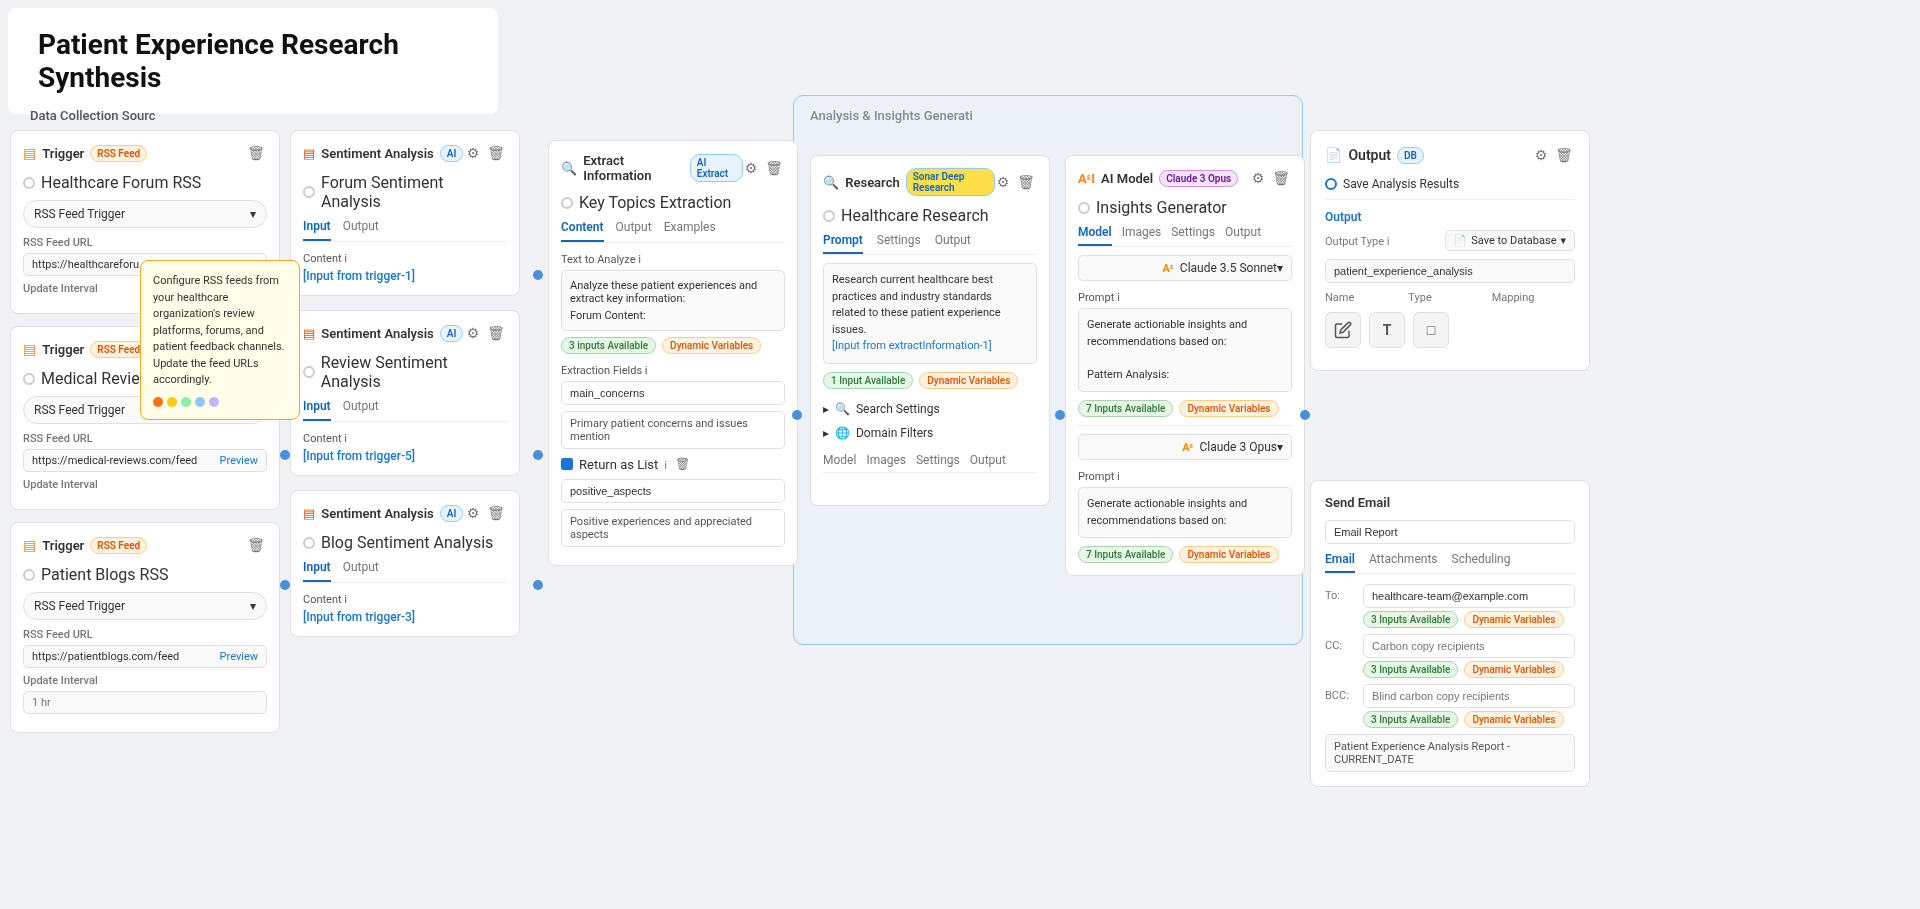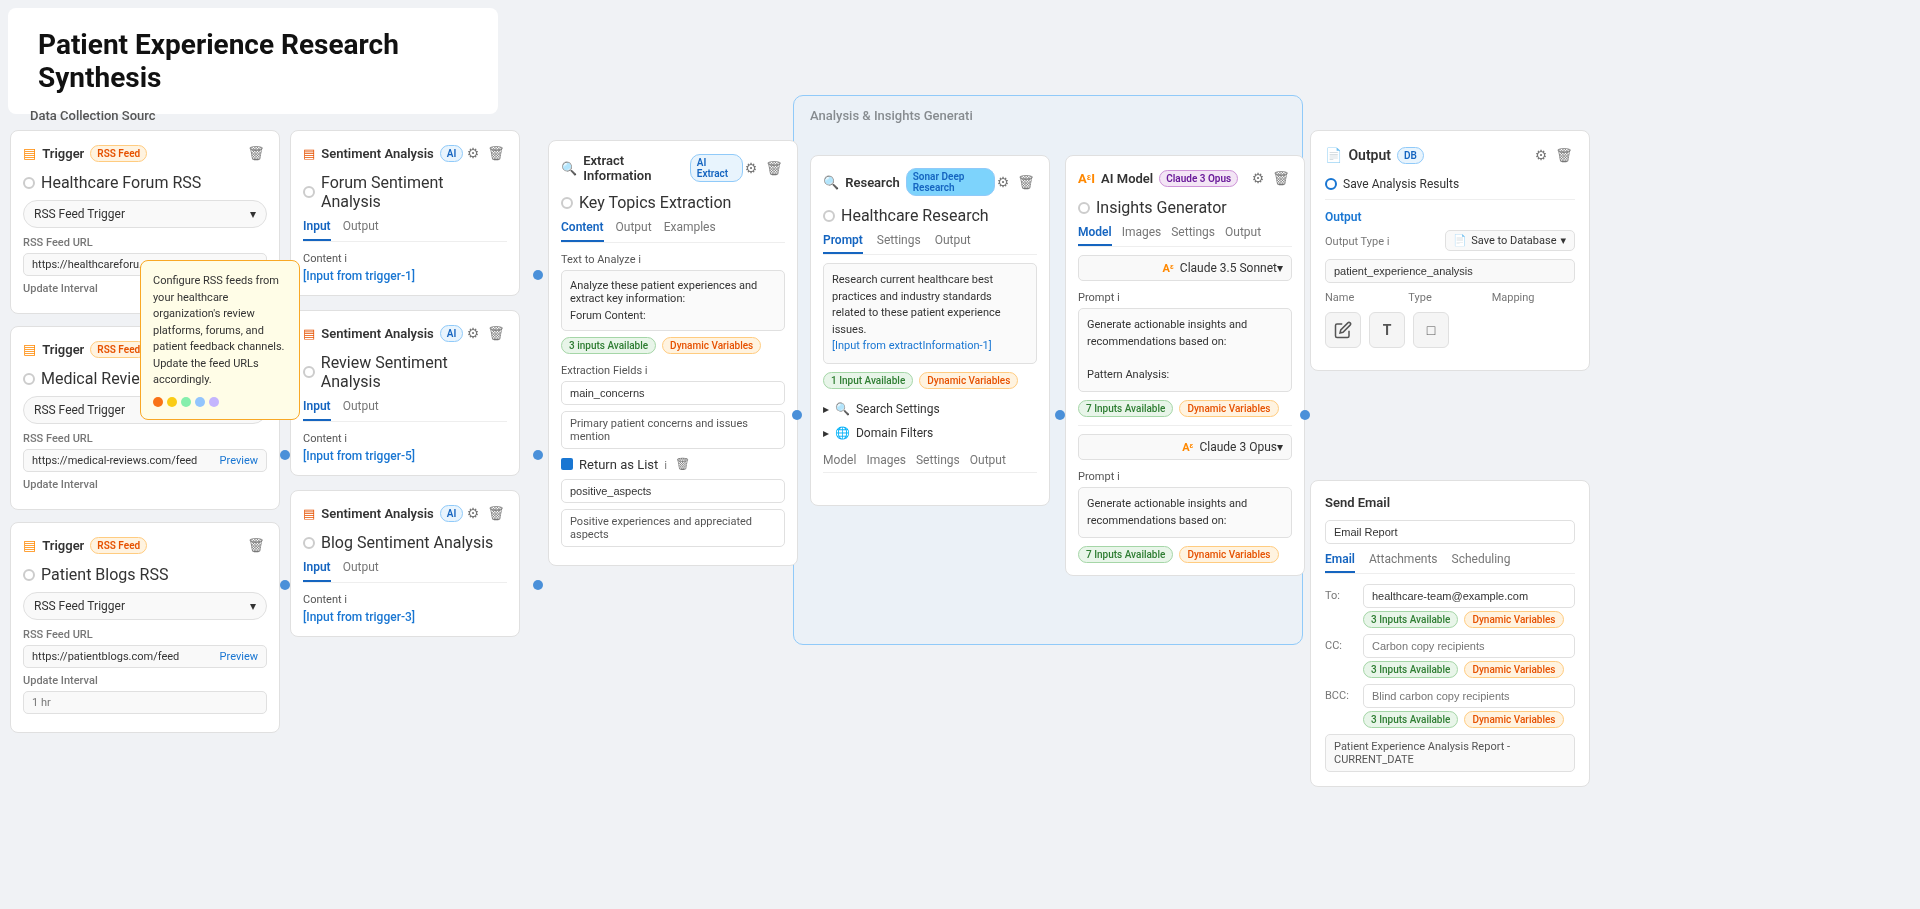--- a/index.html
+++ b/index.html
@@ -98,21 +98,21 @@
       background: #fff3e0;
       color: #e65100;
       border: 1px solid #ffcc80;
     }
     .badge-ai {
       background: #e8f4fd;
       color: #1565c0;
       border: 1px solid #90caf9;
     }
     .badge-deep {
-      background: #7dd3fc;
+      background: #fde047;
       color: #1565c0;
       border: 1px solid #90caf9;
       font-size: 10px;
     }
     .badge-db {
       background: #e8f4fd;
       color: #1565c0;
       border: 1px solid #90caf9;
     }
     .badge-extract {

